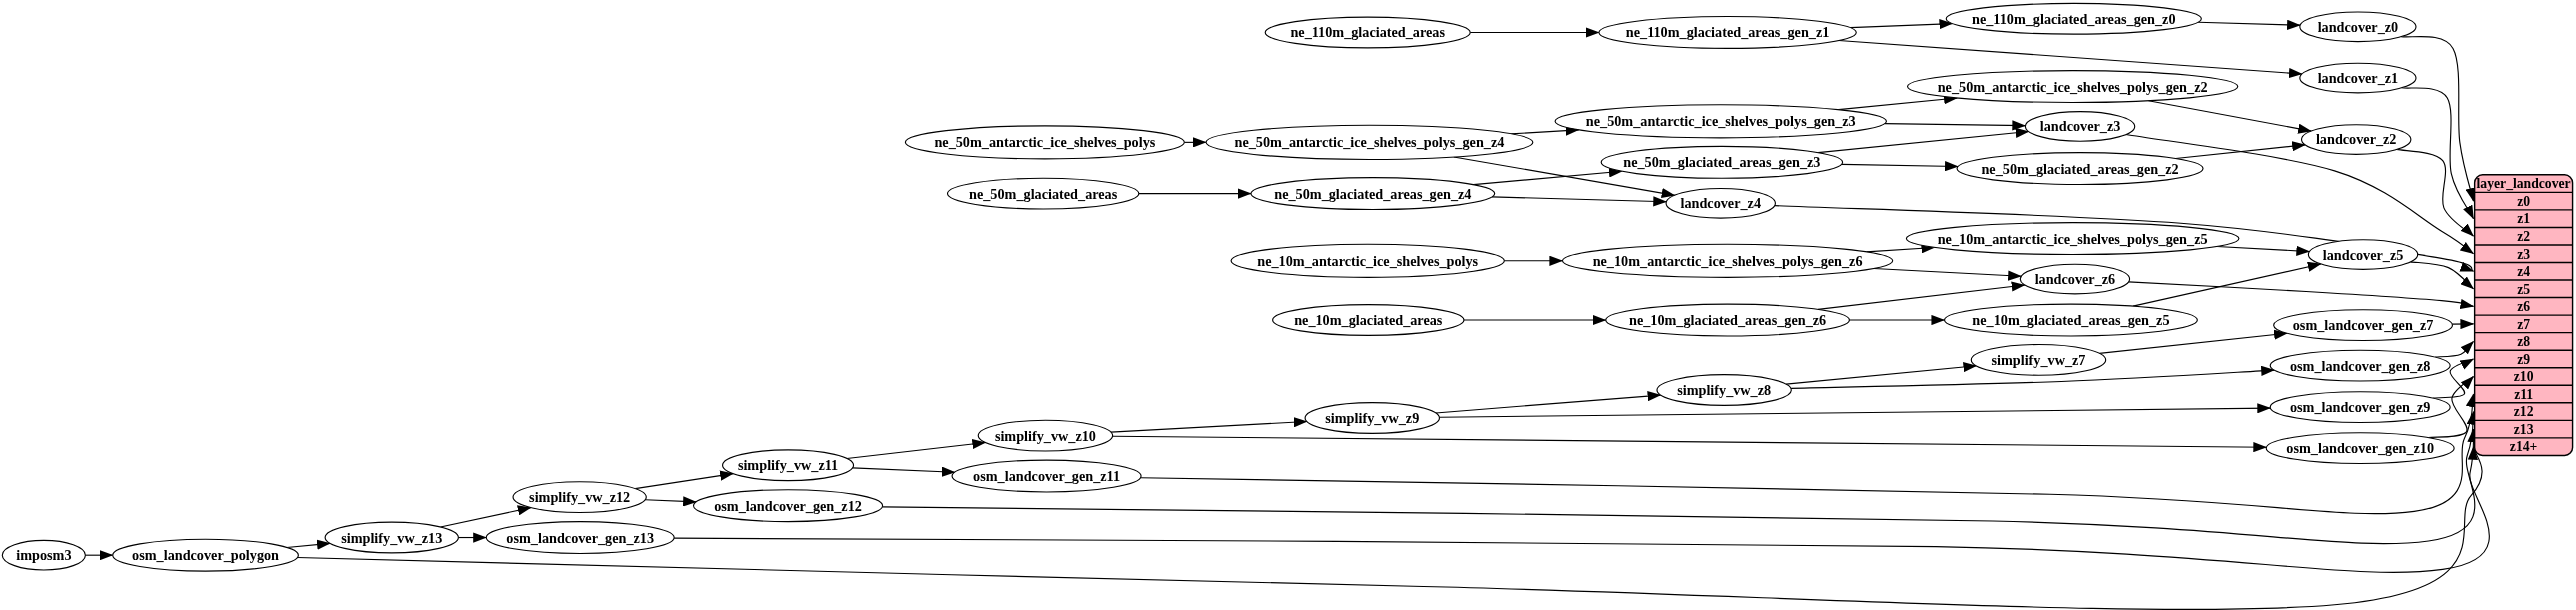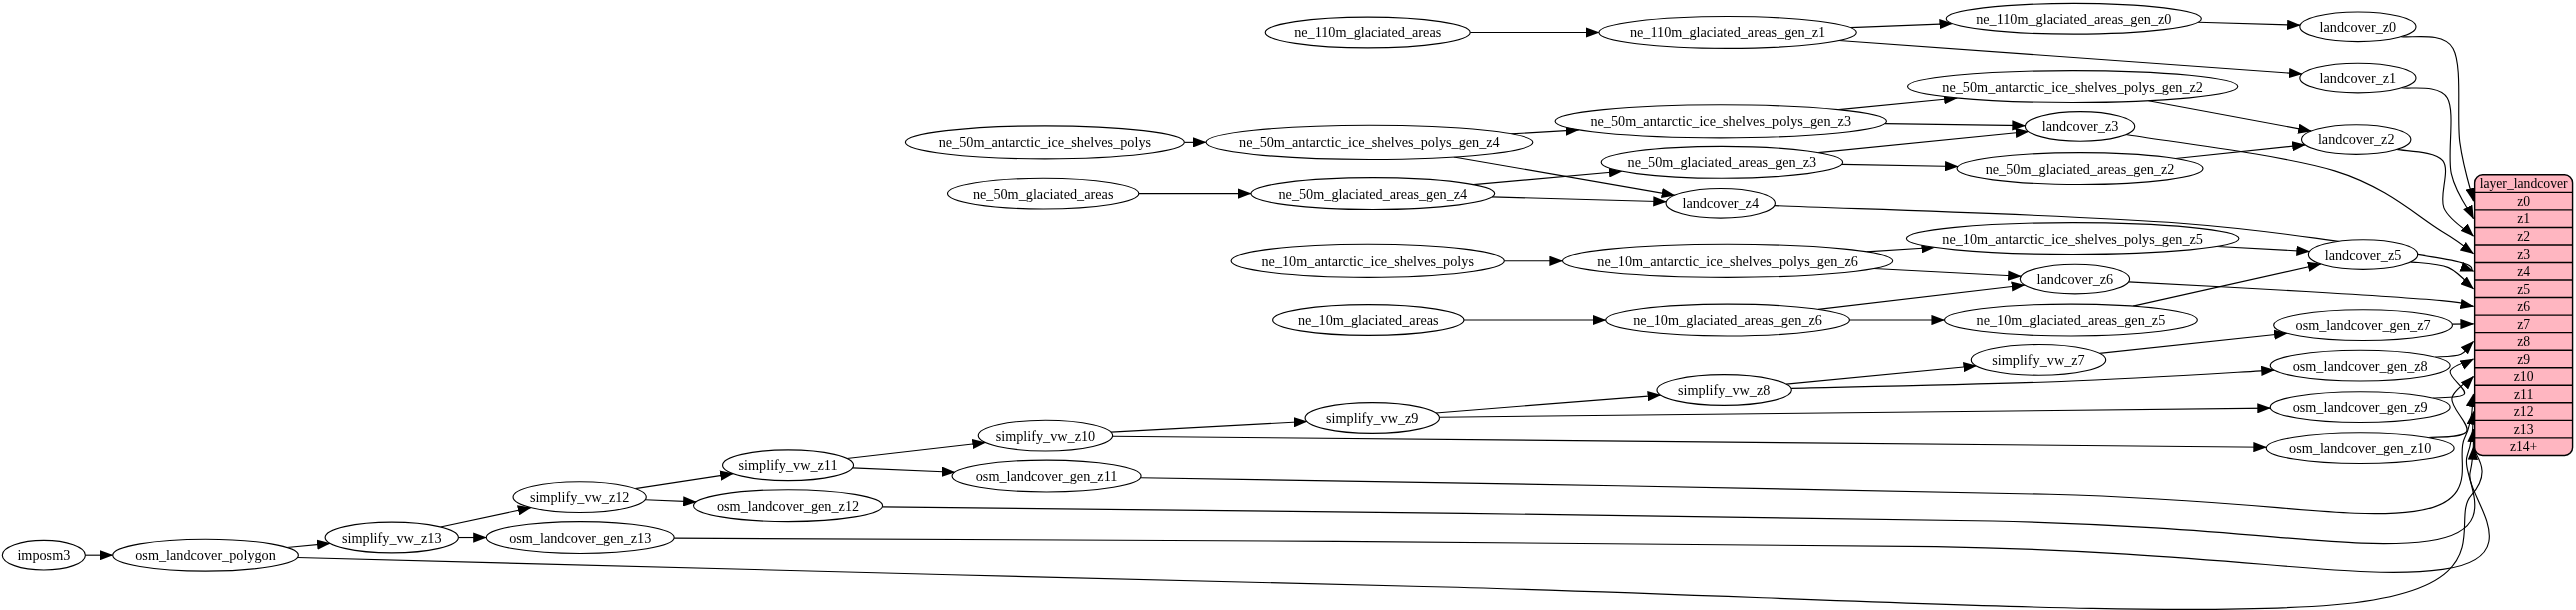--- a/index.html
+++ b/index.html
@@ -1,21 +1,21 @@
 <!DOCTYPE html>
 <html style="font-size:9px"><head>
 <meta charset="utf-8">
 <style>
   html, body {
     margin: 0; padding: 0;
     background: #ffffff;
     width: 2576px; height: 611px;
     overflow: hidden;
   }
-  .graph-wrap { width: 2576px; height: 611px; }
+  .graph-wrap { width: 2576px; height: 611px; font-weight: bold; }
   svg { display: block; }
   .edge {
     fill: none;
     stroke: #000000;
     stroke-width: 2;
   }
   .node-ellipse {
     fill: #ffffff;
     stroke: #000000;
     stroke-width: 2;

